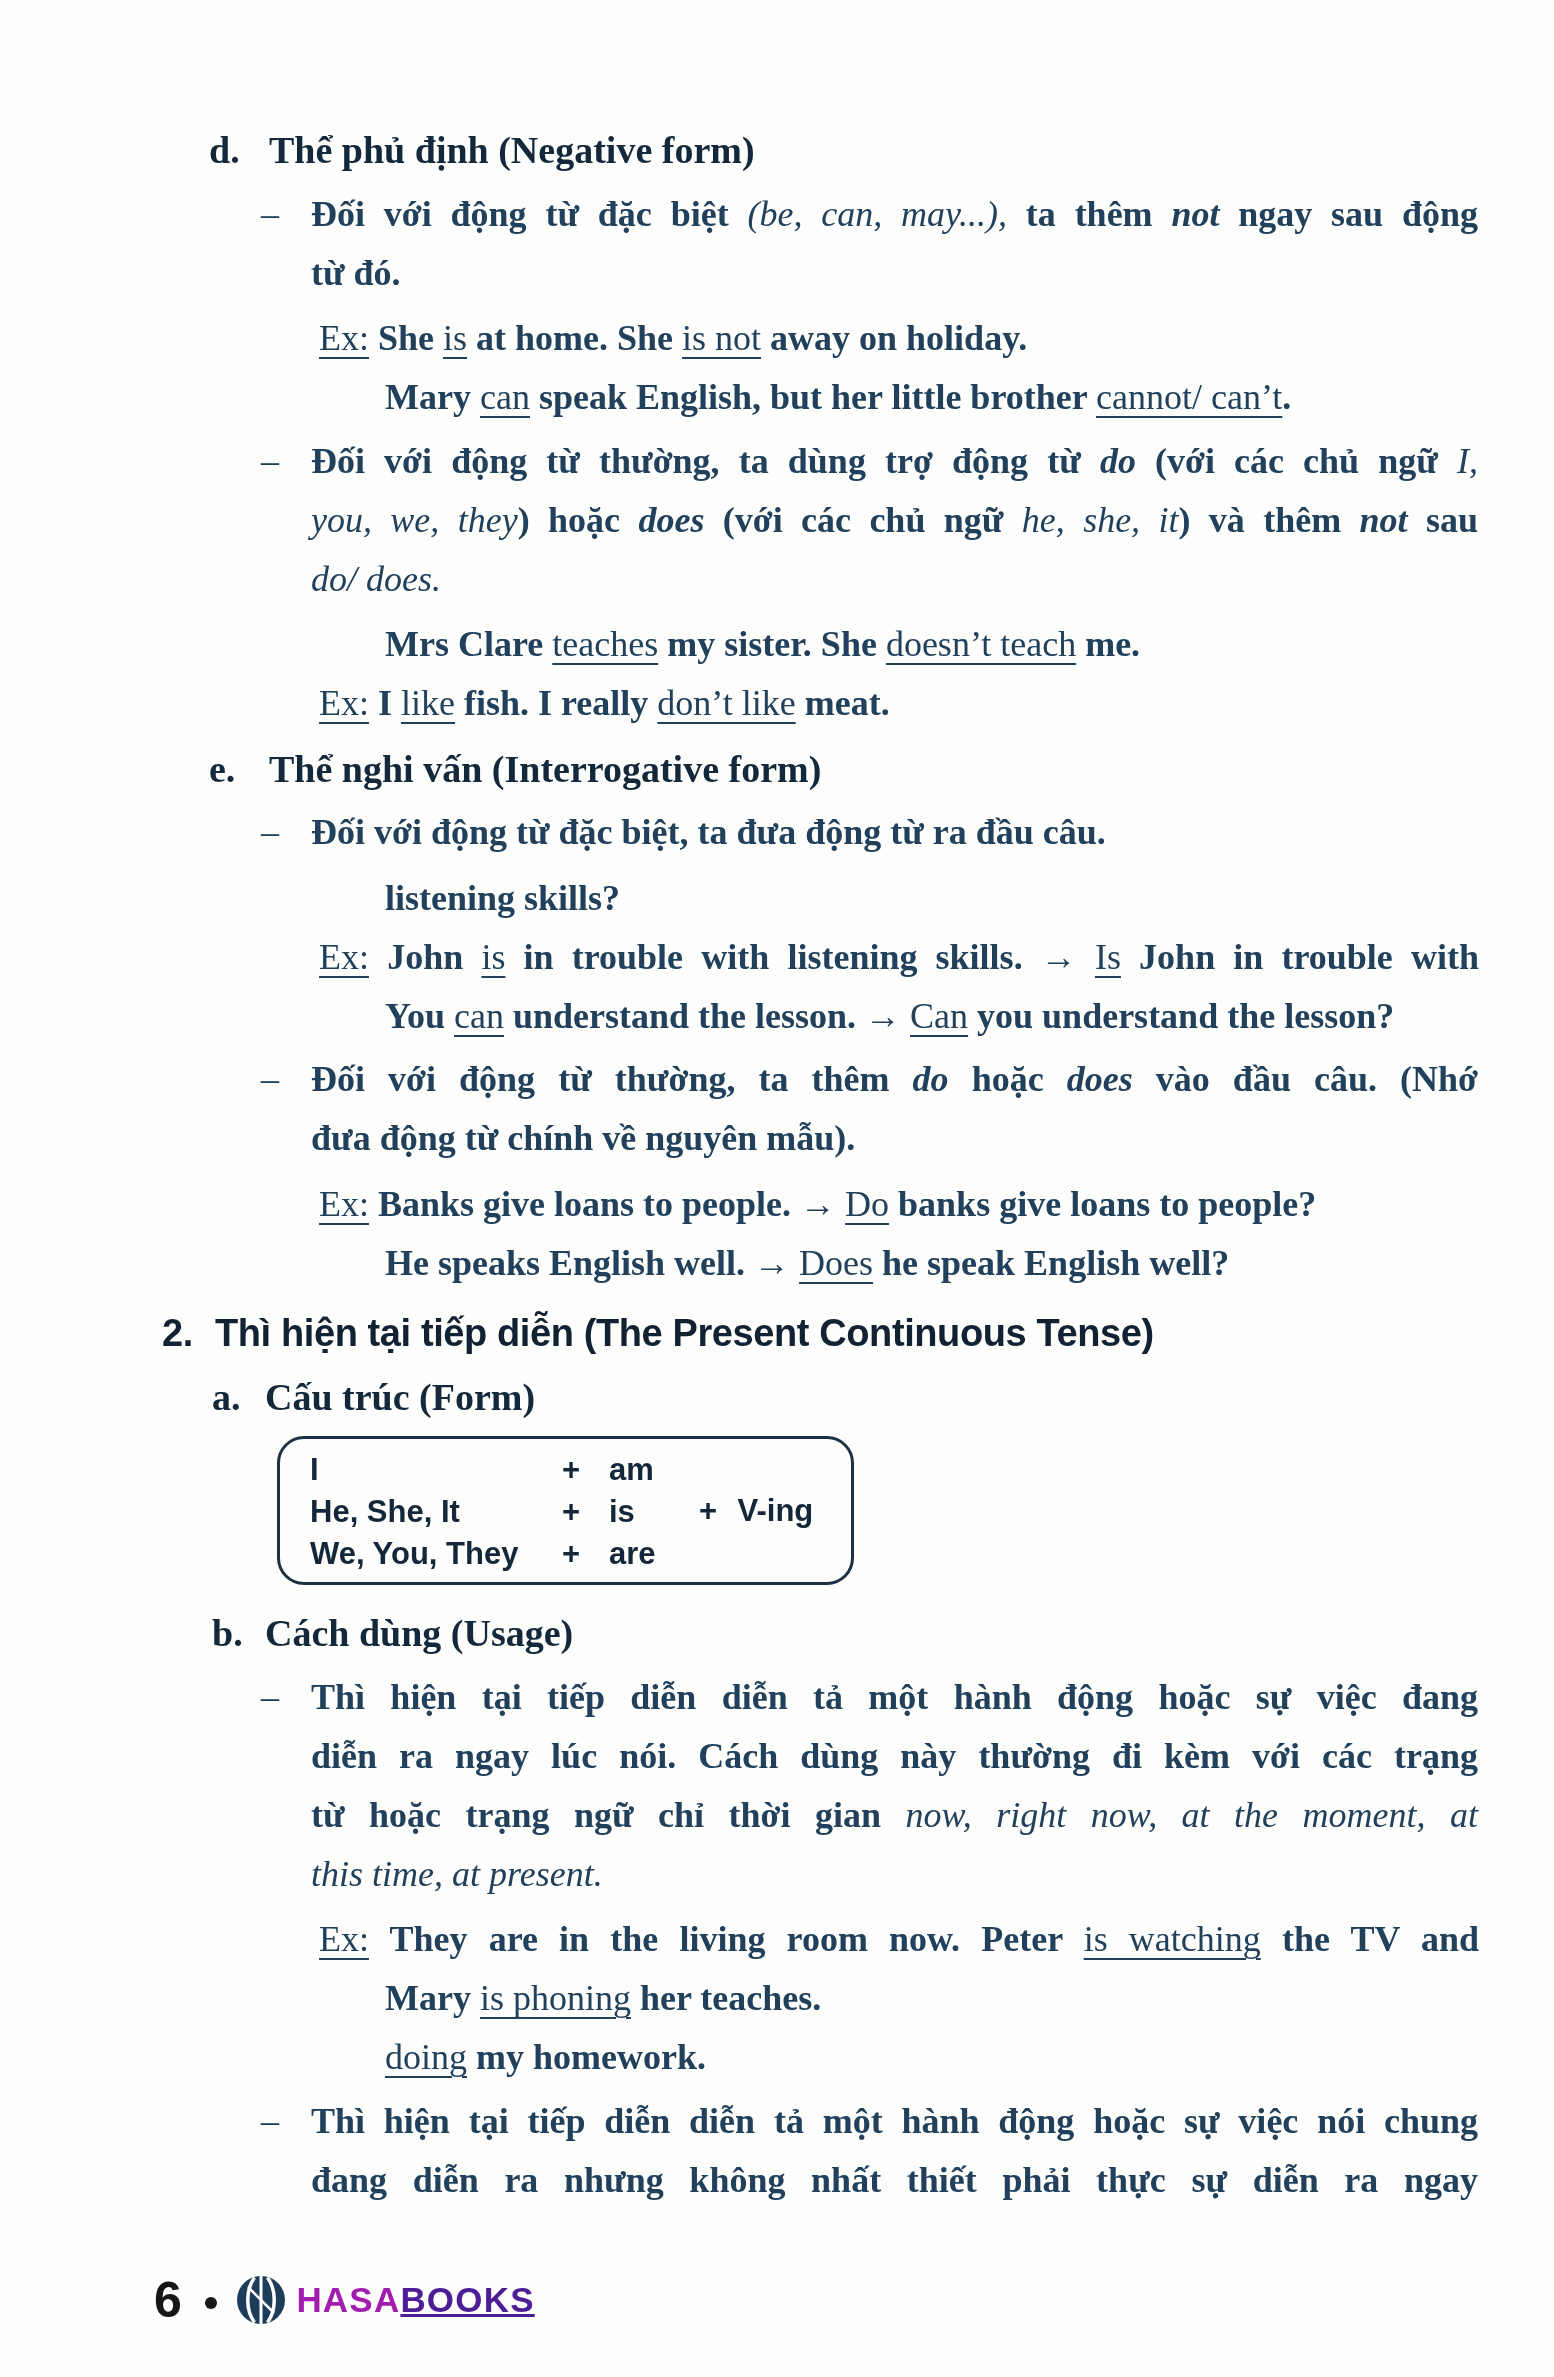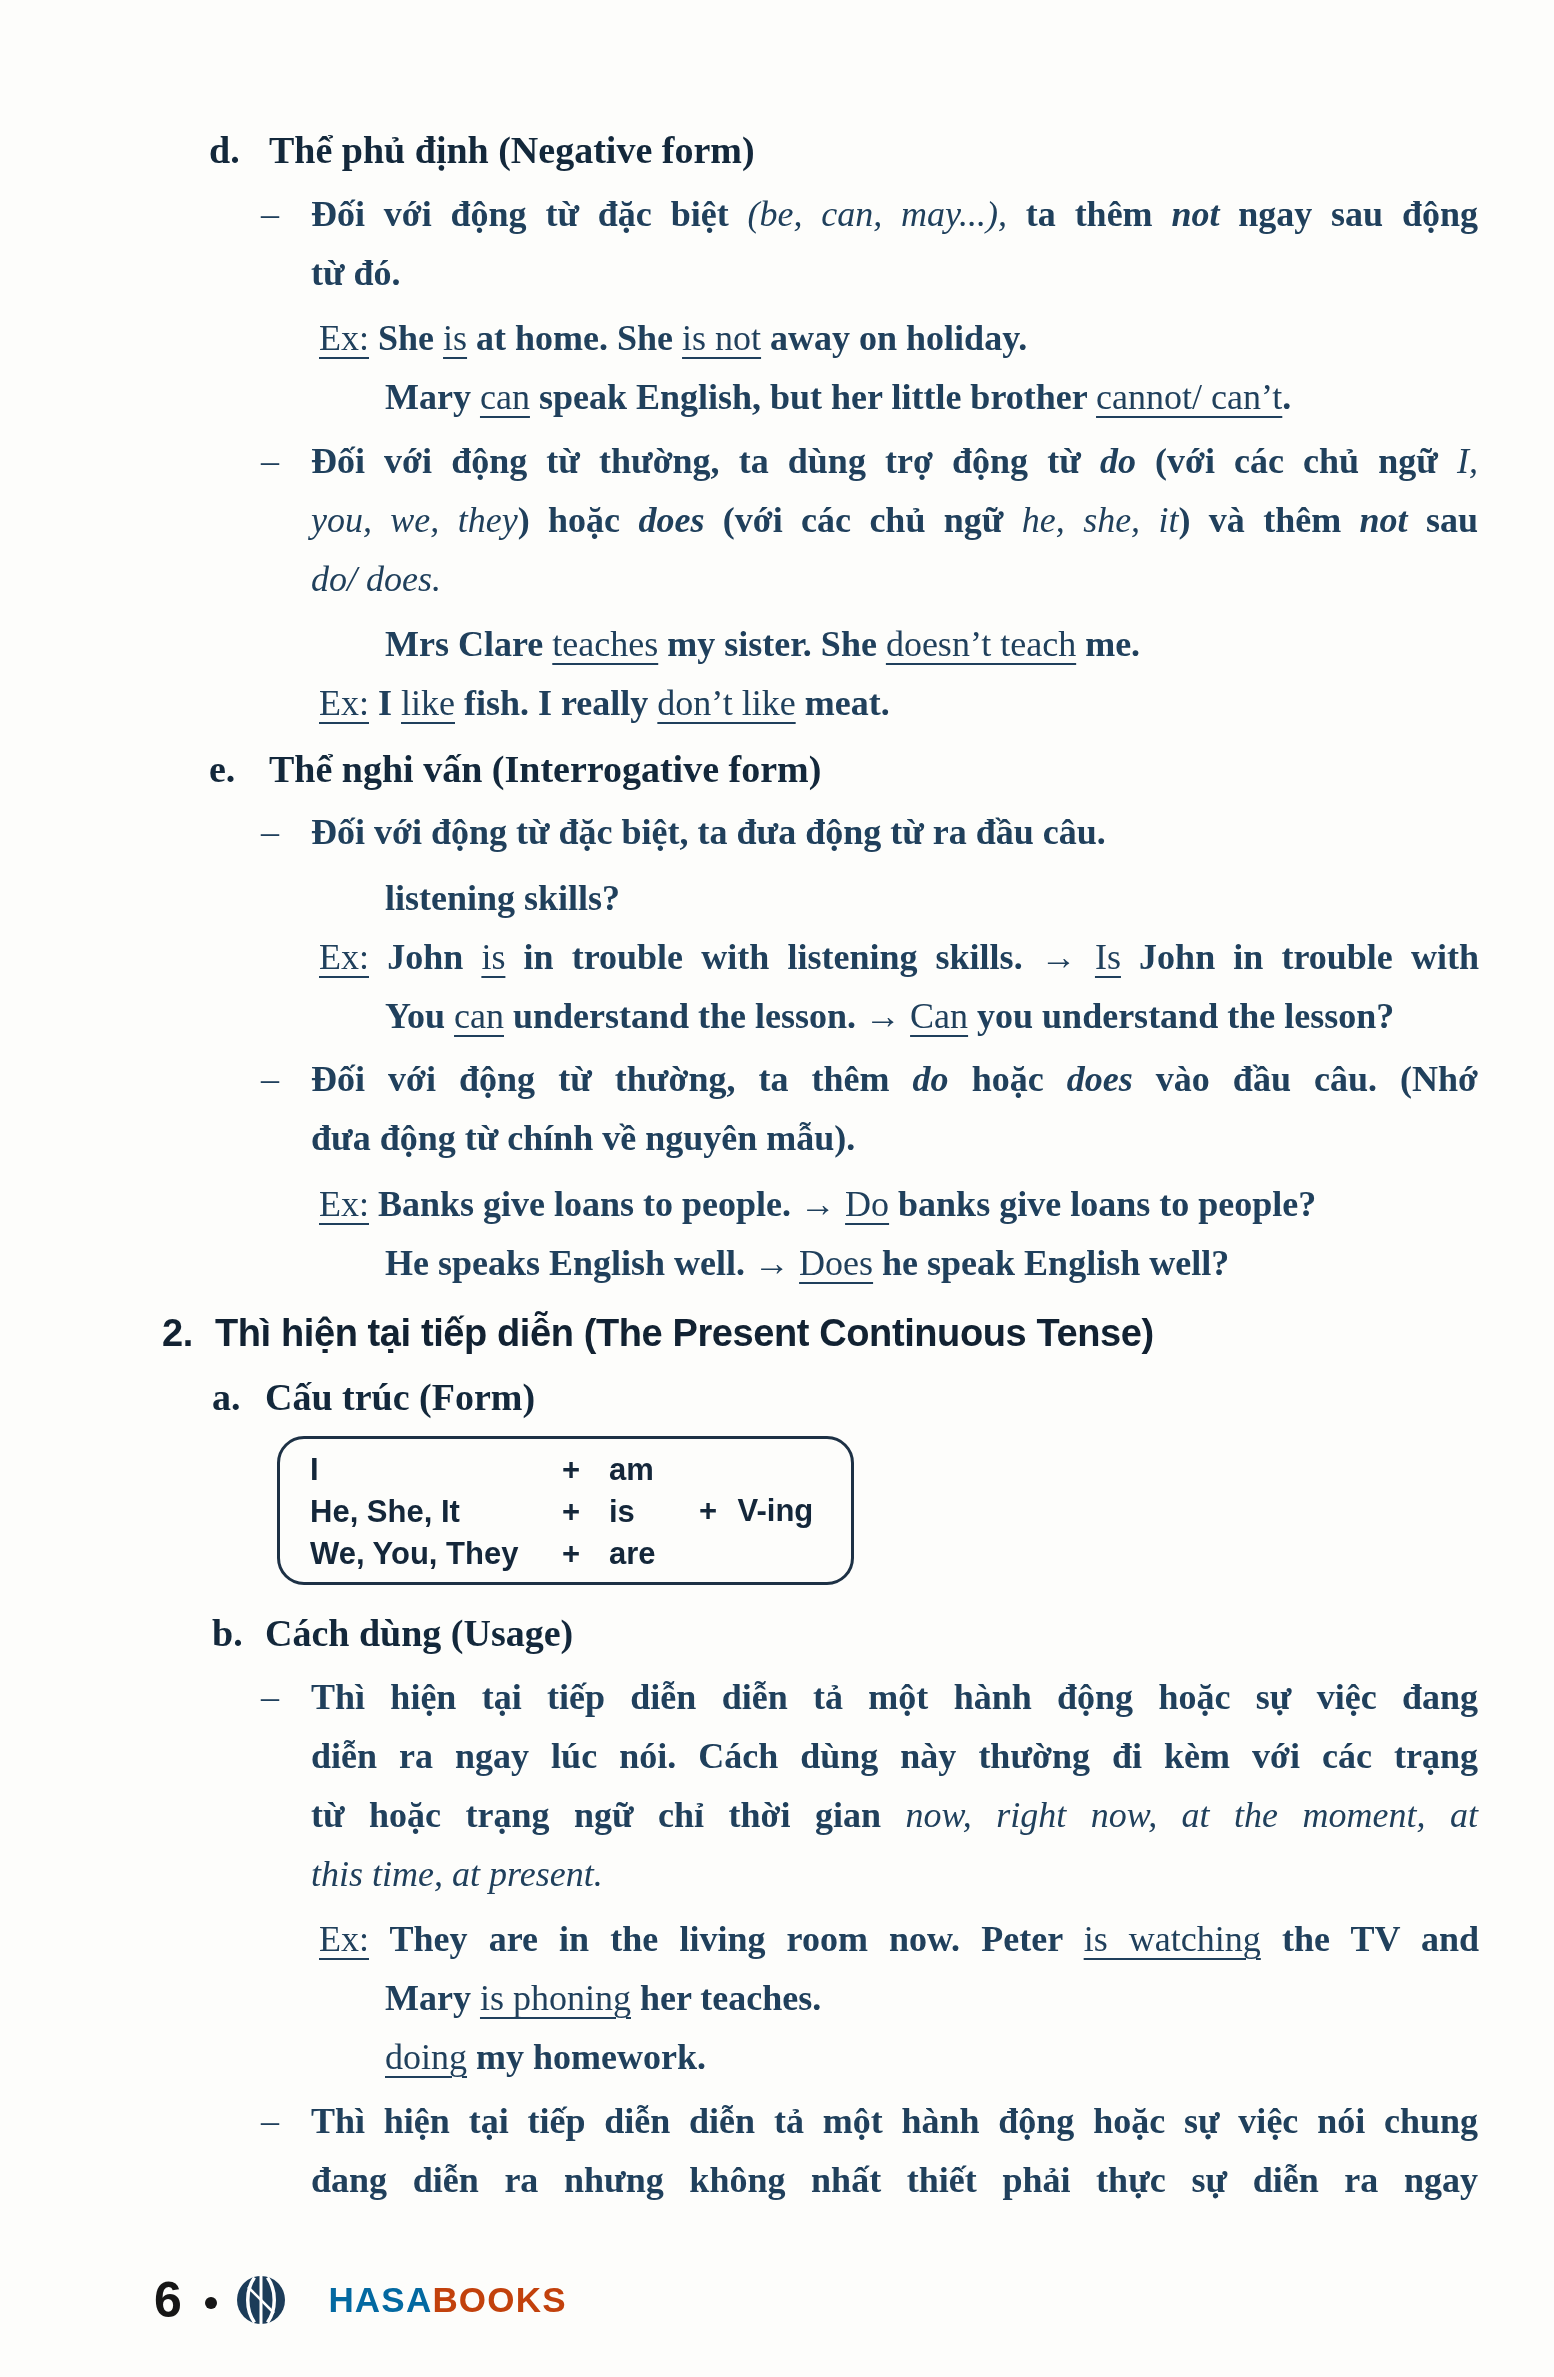--- a/index.html
+++ b/index.html
@@ -57,22 +57,22 @@
   .fb-grid{display:grid;grid-template-columns:252px 47px 126px;row-gap:7px;line-height:35px;}
   .fb-ving{position:absolute;left:419px;top:50%;transform:translateY(-50%);display:flex;gap:20.4px;}
 
   
   .footer{position:absolute;left:154px;top:2274px;display:flex;align-items:center;
           font-family:"Liberation Sans","DejaVu Sans",sans-serif;}
   .page-num{font-size:50px;font-weight:bold;color:#161616;line-height:52px;}
   .dot{width:11.8px;height:11.8px;border-radius:50%;background:#161616;margin:6.3px 19px 0 23.6px;}
   .logo{width:50px;height:50px;margin-right:10.2px;flex:none;}
   .brand{font-size:35px;font-weight:bold;letter-spacing:1.2px;line-height:52px;white-space:nowrap;}
-  .brand-dark{color:#0369a1;margin-left:32px;}
-  .brand-light{color:#c2410c;}
+  .brand-dark{color:#a21caf;}
+  .brand-light{color:#4c1d95;text-decoration:underline;}
 </style>
 </head>
 <body>
 
 <div class="page">
 
   <div class="h-sub">
     <span class="h-letter">d.</span>
     <span class="h-title">Thể phủ định (Negative form)</span>
   </div>

